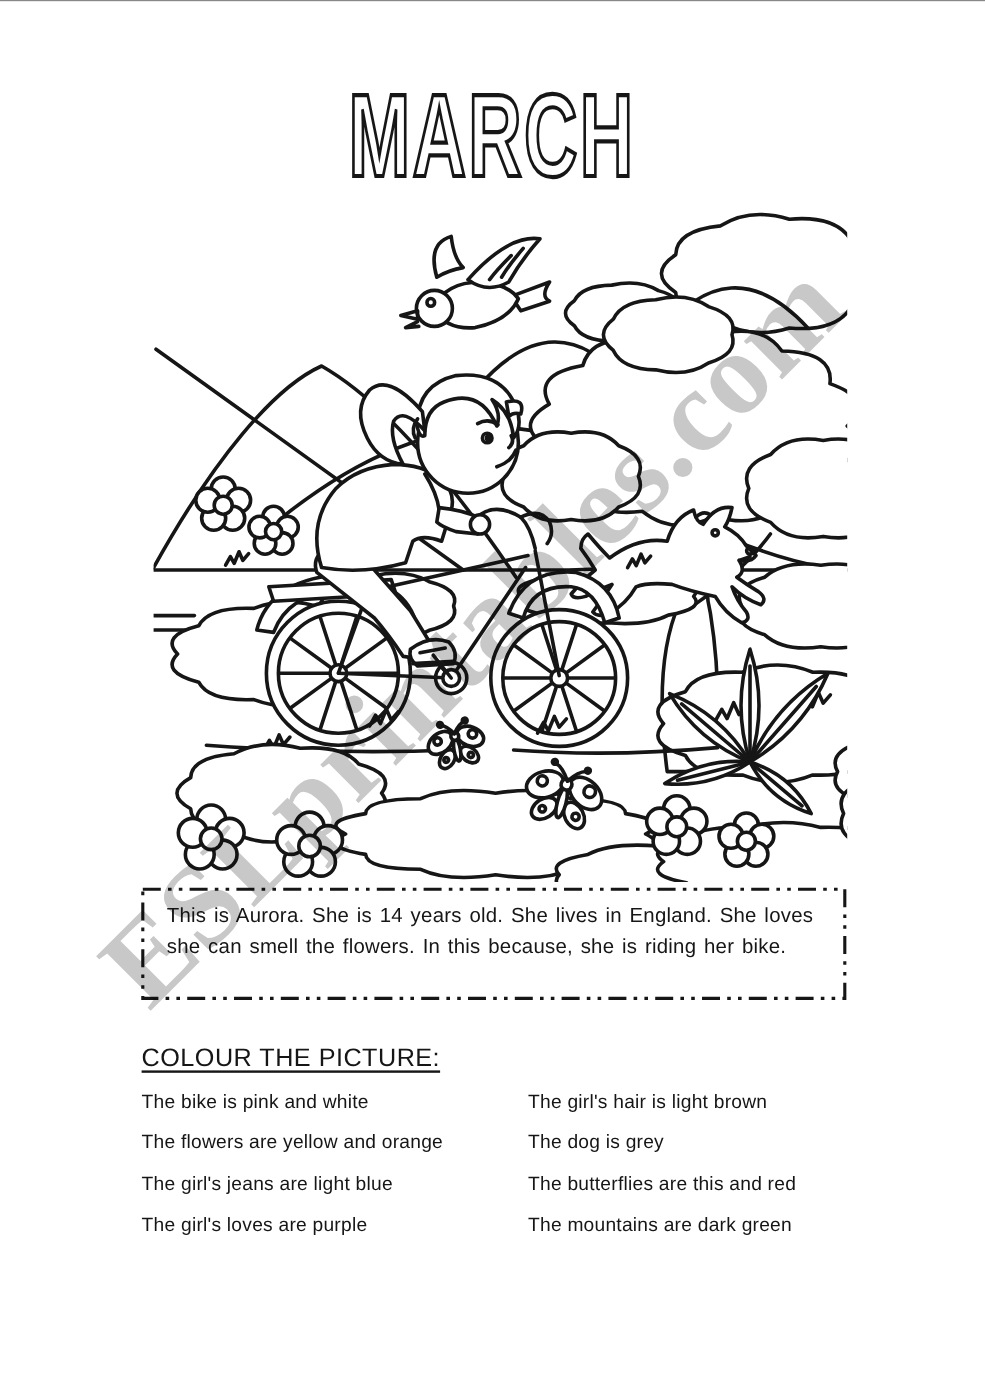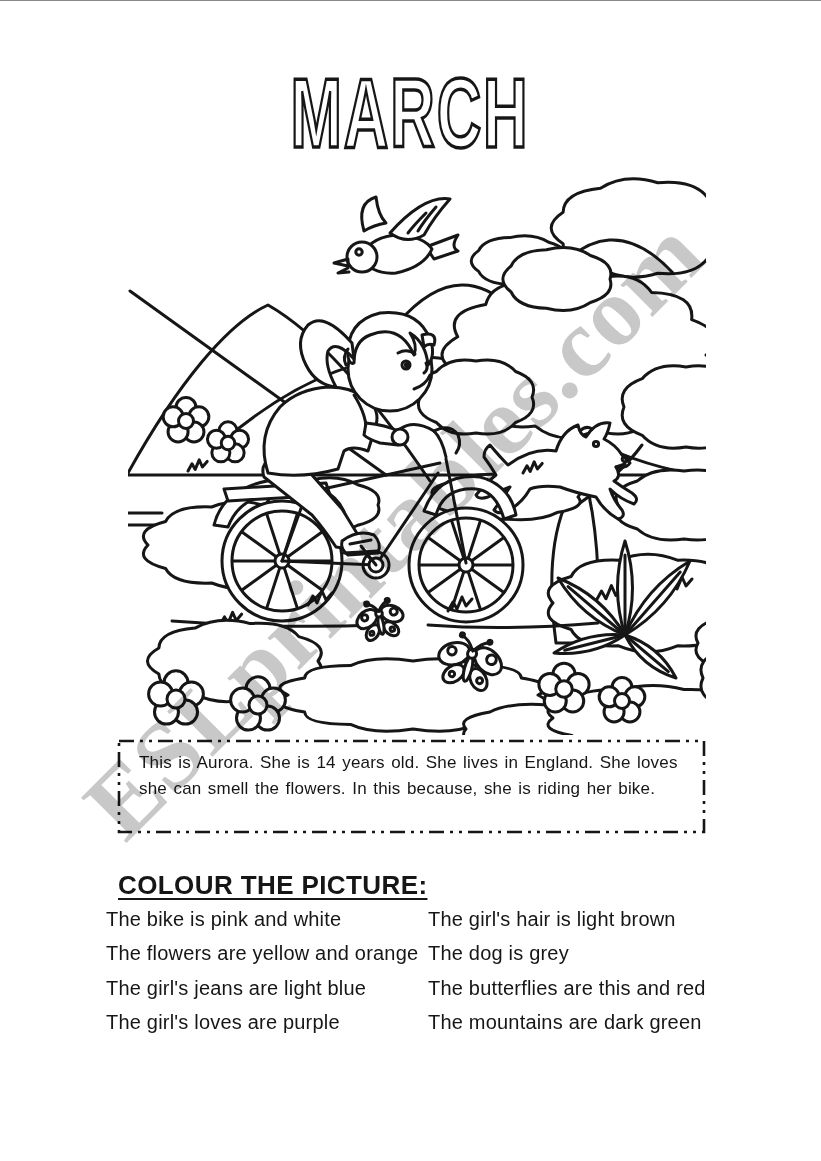--- a/index.html
+++ b/index.html
@@ -16,25 +16,25 @@
   .watermark{position:absolute;left:128px;top:760px;z-index:6;pointer-events:none;
       font-family:"Liberation Serif",serif;font-weight:bold;font-size:98px;line-height:98px;
       color:#c8c8c8;letter-spacing:1px;white-space:nowrap;
       transform:rotate(-45deg);transform-origin:0 86px;mix-blend-mode:multiply}
 
   .storybox{position:absolute;left:117px;top:738px;width:589px;height:95px}
   .storybox .border-svg{position:absolute;left:0;top:0}
   .story-lines{position:absolute;left:22px;top:11px;font-size:17px;line-height:26px;
       letter-spacing:.2px;word-spacing:1.5px;white-space:nowrap}
 
-  .heading{position:absolute;left:118px;top:869px;font-size:26px;font-weight:bold;
+  .heading{position:absolute;left:118px;top:869px;font-size:21px;font-weight:normal;
       letter-spacing:.4px;text-decoration:underline;text-underline-offset:4px}
 
-  .instructions{position:absolute;left:106px;top:901px;display:grid;
-      grid-template-columns:322px auto;font-size:20px;line-height:34.4px;
+  .instructions{position:absolute;left:118px;top:901px;display:grid;
+      grid-template-columns:322px auto;font-size:16px;line-height:34.4px;
       letter-spacing:.2px;white-space:nowrap}
 </style>
 </head>
 <body>
 
 <div class="page">
 
   <svg class="title-svg" width="821" height="170" viewBox="0 0 821 170">
     <text x="410" y="146" text-anchor="middle" font-family="Liberation Sans, sans-serif" font-size="98" font-weight="bold" letter-spacing="3" fill="#ffffff" stroke="#161616" stroke-width="3.5" transform="translate(410 0) scale(0.63 1) translate(-410 0)">MARCH</text>
   </svg>

